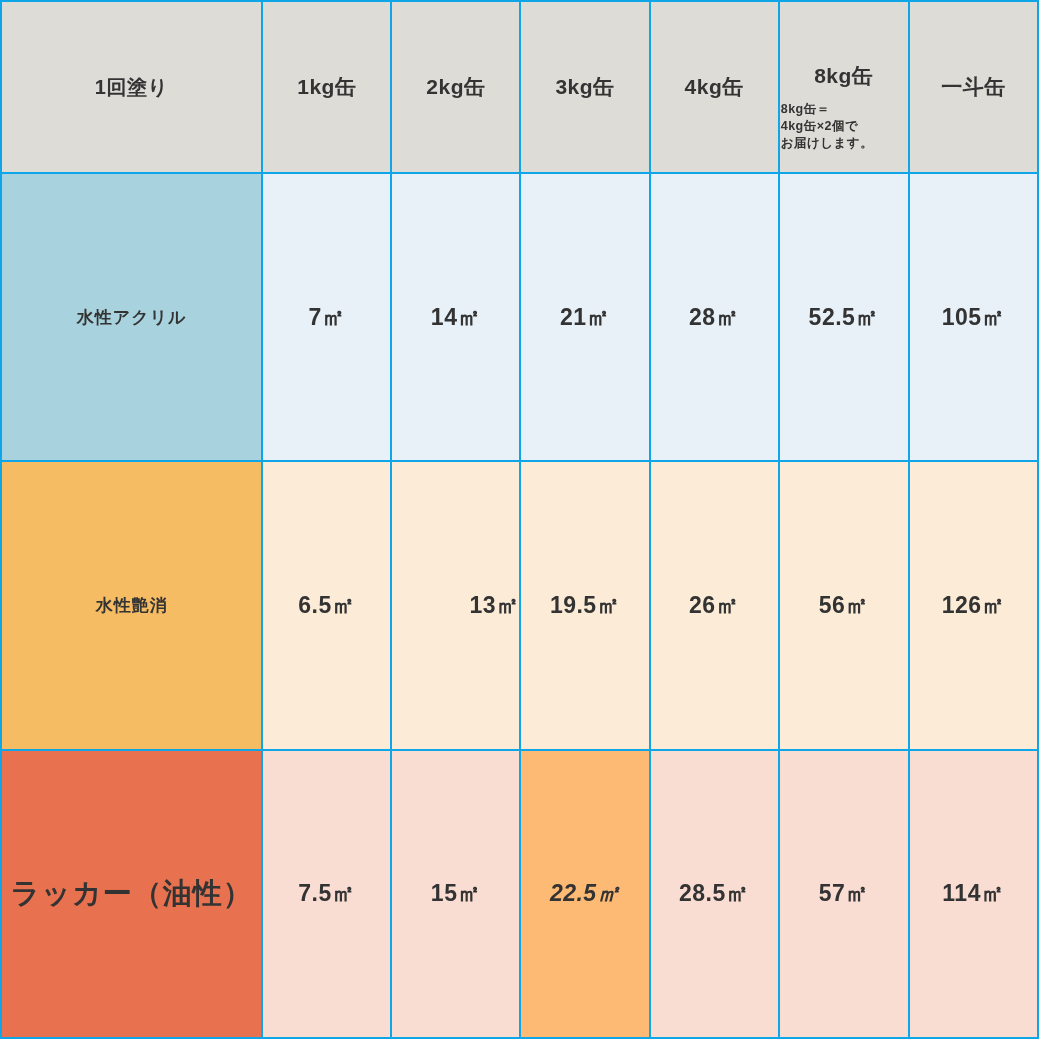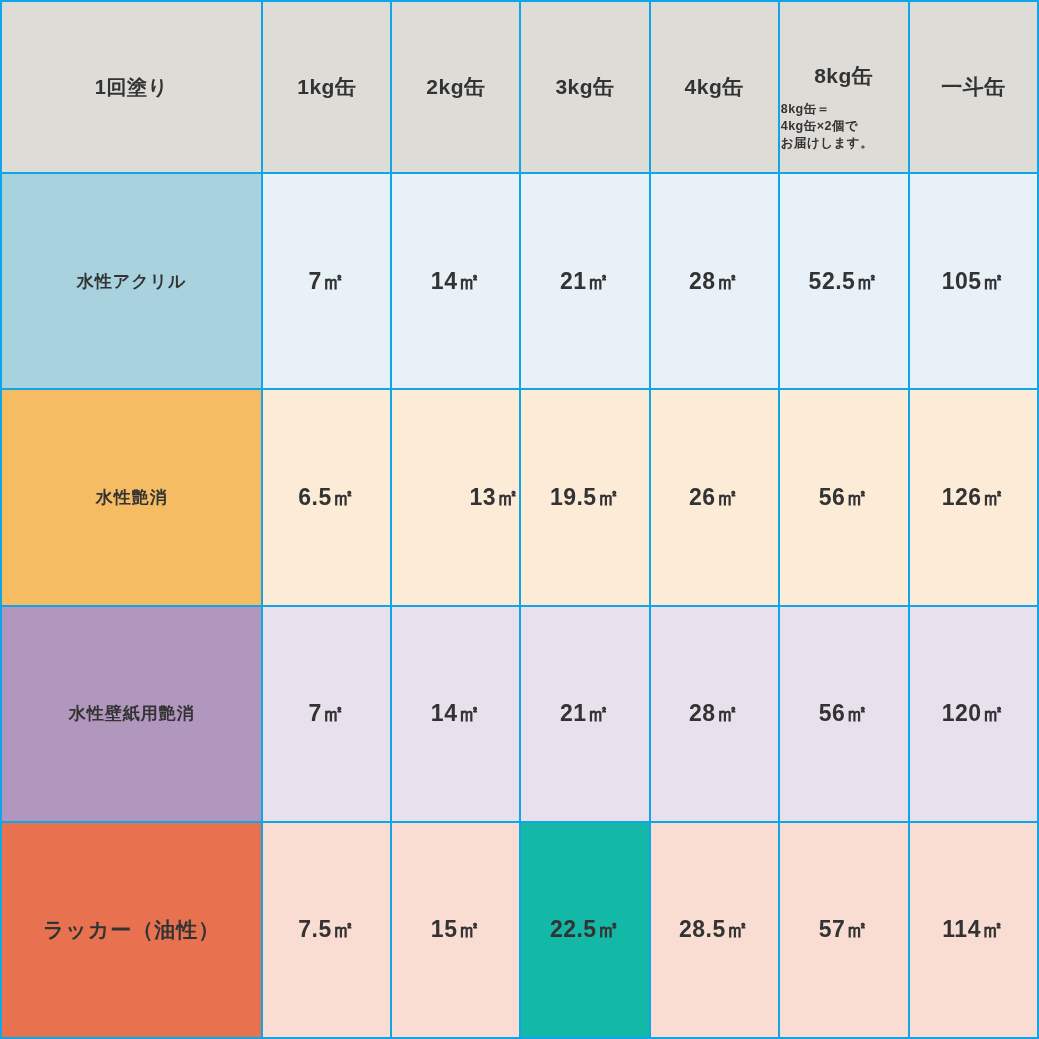--- a/index.html
+++ b/index.html
@@ -70,21 +70,21 @@
     color: #333333;
   }
 
   
   tr.data-row { height: 173px; }
   td.row-label {
     font-size: 17px;
     letter-spacing: 1px;
     color: #333333;
   }
-  td.row-label.small { font-size: 21px; }
+  td.row-label.small { font-size: 29px; }
   td.value-cell {
     font-size: 23px;
     color: #333333;
     letter-spacing: 0.5px;
   }
 </style>
 </head>
 <body>
 
 <table class="coverage">
@@ -154,35 +154,26 @@
     <tr class="data-row">
       <td class="row-label" style="background: rgb(245, 188, 99);">水性艶消</td>
       <td class="value-cell" style="background: rgb(252, 236, 215);">6.5㎡</td>
       <td class="value-cell" style="background: rgb(252, 236, 215); text-align: right;">13㎡</td>
       <td class="value-cell" style="background: rgb(252, 236, 215);">19.5㎡</td>
       <td class="value-cell" style="background: rgb(252, 236, 215);">26㎡</td>
       <td class="value-cell" style="background: rgb(252, 236, 215);">56㎡</td>
       <td class="value-cell" style="background: rgb(252, 236, 215);">126㎡</td>
     </tr>
 
-    <tr class="data-row">
-      <td class="row-label" style="background: rgb(177, 150, 189);">水性壁紙用艶消</td>
-      <td class="value-cell" style="background: rgb(233, 224, 238);">7㎡</td>
-      <td class="value-cell" style="background: rgb(233, 224, 238);">14㎡</td>
-      <td class="value-cell" style="background: rgb(233, 224, 238);">21㎡</td>
-      <td class="value-cell" style="background: rgb(233, 224, 238);">28㎡</td>
-      <td class="value-cell" style="background: rgb(233, 224, 238);">56㎡</td>
-      <td class="value-cell" style="background: rgb(233, 224, 238);">120㎡</td>
-    </tr>
 
     <tr class="data-row">
       <td class="row-label small" style="background: rgb(232, 114, 79);">ラッカー（油性）</td>
       <td class="value-cell" style="background: rgb(249, 221, 211);">7.5㎡</td>
       <td class="value-cell" style="background: rgb(249, 221, 211);">15㎡</td>
-      <td class="value-cell" style="background: #14b8a6;">22.5㎡</td>
+      <td class="value-cell" style="background: #fdba74; font-style: italic;">22.5㎡</td>
       <td class="value-cell" style="background: rgb(249, 221, 211);">28.5㎡</td>
       <td class="value-cell" style="background: rgb(249, 221, 211);">57㎡</td>
       <td class="value-cell" style="background: rgb(249, 221, 211);">114㎡</td>
     </tr>
 
 
   </tbody>
 </table>
 
 </body></html>

